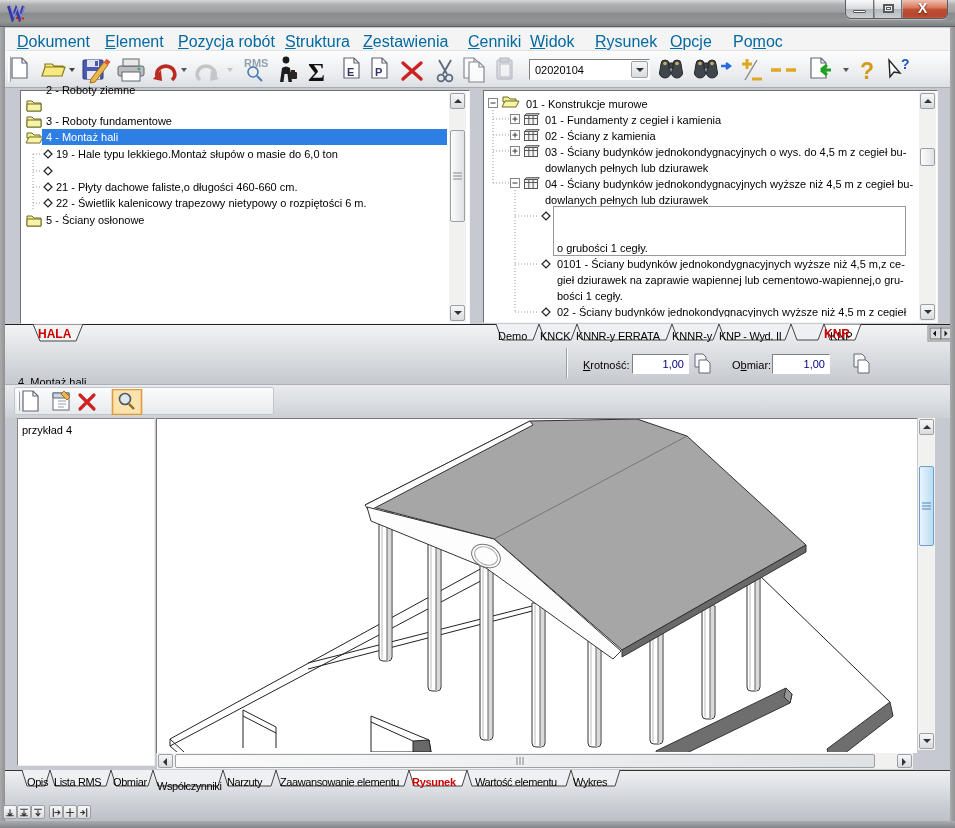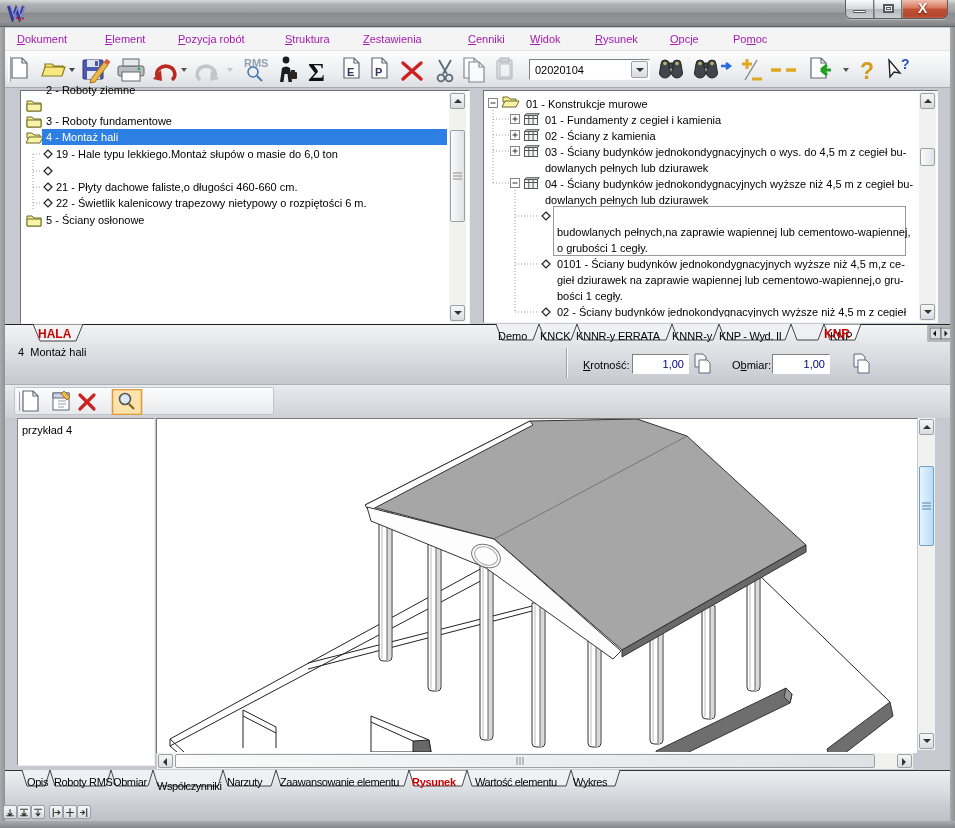--- a/index.html
+++ b/index.html
@@ -2,21 +2,21 @@
 <html><head><meta charset="utf-8"><style>
 *{margin:0;padding:0;box-sizing:border-box}
 html,body{width:955px;height:828px;overflow:hidden}
 body{font-family:"Liberation Sans",sans-serif;background:#fff}
 .a{position:absolute}
 #win{position:relative;width:955px;height:828px;background:#c6cad0;overflow:hidden}
 #tbar{left:0;top:0;width:955px;height:27px;background:linear-gradient(180deg,#d8d9da 0%,#aeb0b2 18%,#9ea0a2 45%,#8a8d8f 52%,#929496 82%,#7d8082 100%);border-bottom:1px solid #5c5f62}
 #ttl{left:30px;top:5px;font-size:13px;color:#111}
 .brd{background:linear-gradient(90deg,#a9abad,#8f9193)}
 .t11{font-size:11px;line-height:16px;white-space:nowrap;color:#000}
-.t12{font-size:11px;white-space:nowrap;color:#a21caf}
+.t12{font-size:16px;white-space:nowrap;color:#0369a1}
 #menu{left:5px;top:28px;width:945px;height:23px;background:#f4f4f4;border-bottom:1px solid #e2e2e2}
 #tools{left:5px;top:51px;width:945px;height:37px;background:linear-gradient(180deg,#fdfdfd,#e9ebee 70%,#dcdfe3);border-bottom:1px solid #a7abb0}
 .panel{background:#fff;border:1px solid #808489;border-top-color:#6f7377;border-left-color:#6f7377;border-bottom-color:#f6f6f6;border-right-color:#f6f6f6}
 .sunk{border:1px solid #7e8084;border-bottom-color:#fdfdfd;border-right-color:#fdfdfd;background:#fff}
 .sbtn{background:linear-gradient(180deg,#f6f7f8,#d9dcdf);border:1px solid #9ca0a5;border-radius:2px}
 .thumb{background:linear-gradient(90deg,#fbfbfb,#dfe2e5);border:1px solid #9ca0a5;border-radius:2px}
 u{text-decoration:underline}
 </style></head><body>
 <div id="win">
 <div class="a" id="tbar"></div>
@@ -251,21 +251,20 @@
       <use href="#diam" x="59" y="218"></use>
 <rect x="70.5" y="116.5" width="352" height="49" fill="none" stroke="#333" stroke-width="1" stroke-dasharray="1 1"></rect>
 </svg>
 <div class="a t11" style="left:526px;top:96px">01 - Konstrukcje murowe</div>
 <div class="a t11" style="left:545px;top:112px">01 - Fundamenty z cegieł i kamienia</div>
 <div class="a t11" style="left:545px;top:128px">02 - Ściany z kamienia</div>
 <div class="a t11" style="left:545px;top:144px">03 - Ściany budynków jednokondygnacyjnych o wys. do 4,5 m z cegieł bu-</div>
 <div class="a t11" style="left:545px;top:160px">dowlanych pełnych lub dziurawek</div>
 <div class="a t11" style="left:545px;top:176px">04 - Ściany budynków jednokondygnacyjnych wyższe niż 4,5 m z cegieł bu-</div>
 <div class="a t11" style="left:545px;top:192px">dowlanych pełnych lub dziurawek</div>
-<div class="a t11" style="left:557px;top:224px">budowlanych pełnych,na zaprawie wapiennej lub cementowo-wapiennej,</div>
 <div class="a t11" style="left:557px;top:240px">o grubości 1 cegły.</div>
 <div class="a t11" style="left:557px;top:256px">0101 - Ściany budynków jednokondygnacyjnych wyższe niż 4,5 m,z ce-</div>
 <div class="a t11" style="left:557px;top:272px">gieł dziurawek na zaprawie wapiennej lub cementowo-wapiennej,o gru-</div>
 <div class="a t11" style="left:557px;top:288px">bości 1 cegły.</div>
 <div class="a t11" style="left:557px;top:304px;width:360px;height:13px;overflow:hidden">02 - Ściany budynków jednokondygnacyjnych wyższe niż 4,5 m z cegieł</div>
 <div class="a" style="left:5px;top:324px;width:945px;height:60px;background:linear-gradient(180deg,#f3f4f6,#d9dce0 55%,#c5c9cf)"></div>
 <svg class="a" style="left:5px;top:324px" width="945" height="22" viewBox="0 0 945 22">
 <line x1="0" y1="0.5" x2="945" y2="0.5" stroke="#222"></line>
 <path d="M28 0 l7 17 h36 l7-17 z" fill="#f2f3f5" stroke="#444"></path>
 <g>
@@ -284,21 +283,21 @@
       <path d="M939.5 6.5 l3 3 -3 3 z" fill="#111"></path>
 </svg>
 <div class="a" style="left:38px;top:327px;font-size:12px;font-weight:bold;color:#c00">HALA</div>
 <div class="a t11" style="left:498px;top:328px">Demo</div>
 <div class="a t11" style="left:540px;top:328px">KNCK</div>
 <div class="a t11" style="left:576px;top:328px;letter-spacing:-0.2px">KNNR-y ERRATA</div>
 <div class="a t11" style="left:672px;top:328px">KNNR-y</div>
 <div class="a t11" style="left:719px;top:328px;letter-spacing:-0.3px">KNP - Wyd. II</div>
 <div class="a t11" style="left:830px;top:328px">KNP</div>
 <div class="a" style="left:824px;top:327px;font-size:12px;font-weight:bold;color:#c00">KNR</div>
-<div class="a t11" style="left:18px;top:344px">4&nbsp;&nbsp;Montaż hali</div>
+<div class="a t11" style="left:18px;top:374px">4&nbsp;&nbsp;Montaż hali</div>
 <div class="a" style="left:566px;top:348px;width:2px;height:30px;border-left:1px solid #9aa0a6;border-right:1px solid #fafafa"></div>
 <div class="a t11" style="left:583px;top:357px"><u>K</u>rotność:</div>
 <div class="a sunk" style="left:632px;top:354px;width:57px;height:20px"></div>
 <div class="a t11" style="left:634px;top:356px;width:50px;text-align:right;color:#00007a">1,00</div>
 <svg class="a" style="left:692px;top:353px" width="21" height="22">
       <path d="M3 1 h8 l3 3 v10 h-11 z" fill="#f4f6f8" stroke="#667"></path>
       <path d="M7 7 h8 l3 3 v10 h-11 z" fill="#fff" stroke="#667"></path>
     </svg>
 <div class="a t11" style="left:732px;top:357px">O<u>b</u>miar:</div>
 <div class="a sunk" style="left:772px;top:354px;width:58px;height:20px"></div>
@@ -426,21 +425,21 @@
 <path d="M45 0 l5 16 h51 l5 -16" fill="#eef0f3" stroke="#444"></path>
 <path d="M106 0 l5 16 h32 l5 -16" fill="#eef0f3" stroke="#444"></path>
 <path d="M148 0 l5 16 h60 l5 -16" fill="#eef0f3" stroke="#444"></path>
 <path d="M218 0 l5 16 h43 l5 -16" fill="#eef0f3" stroke="#444"></path>
 <path d="M271 0 l5 16 h123 l5 -16" fill="#eef0f3" stroke="#444"></path>
 <path d="M404 0 l5 16 h48 l5 -16 z" fill="#fff" stroke="#444"></path>
 <path d="M462 0 l5 16 h94 l5 -16" fill="#eef0f3" stroke="#444"></path>
 <path d="M566 0 l5 16 h39 l5 -16" fill="#eef0f3" stroke="#444"></path>
 </svg>
 <div class="a t11" style="left:27px;top:774px;letter-spacing:-0.4px">Opis</div>
-<div class="a t11" style="left:54px;top:774px;letter-spacing:-0.4px">Roboty RMS</div>
+<div class="a t11" style="left:54px;top:774px;letter-spacing:-0.4px">Lista RMS</div>
 <div class="a t11" style="left:113px;top:774px;letter-spacing:-0.4px">Obmiar</div>
 <div class="a t11" style="left:157px;top:778px;letter-spacing:-0.4px">Współczynniki</div>
 <div class="a t11" style="left:227px;top:774px;letter-spacing:-0.4px">Narzuty</div>
 <div class="a t11" style="left:280px;top:774px;letter-spacing:-0.4px">Zaawansowanie elementu</div>
 <div class="a" style="left:412px;top:774px;font-size:11px;line-height:16px;font-weight:bold;color:#c00;letter-spacing:-0.3px">Rysunek</div>
 <div class="a t11" style="left:475px;top:774px;letter-spacing:-0.4px">Wartość elementu</div>
 <div class="a t11" style="left:573px;top:774px;letter-spacing:-0.4px">Wykres</div>
 <div class="a sbtn" style="left:3px;top:805px;width:14px;height:14px"></div>
 <svg class="a" style="left:4px;top:806px" width="12" height="12" viewBox="0 0 11 11">
       <path d="M2 9 h7 M5.5 3 v6 M3.5 6.5 l2 2.5 2-2.5" stroke="#333" fill="none"></path>

